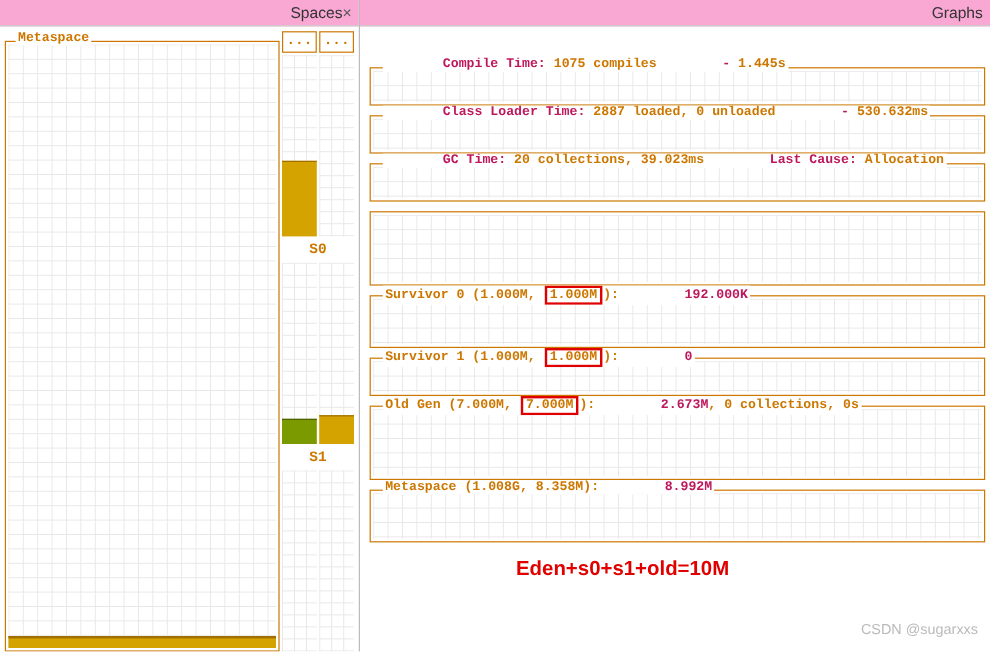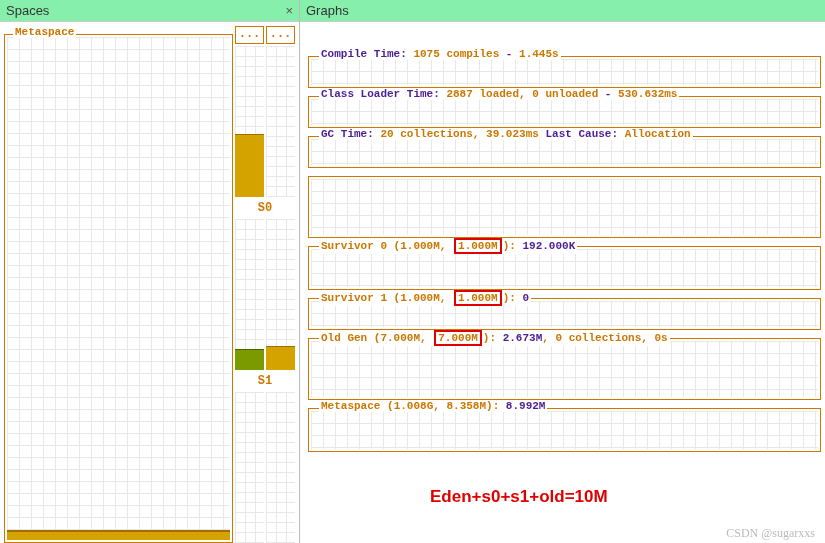--- a/index.html
+++ b/index.html
@@ -14,24 +14,24 @@
     position: relative;
   }
   .container { display: flex; height: 100%; }
   .panel { display: flex; flex-direction: column; }
   .panel-left { width: 300px; border-right: 1px solid #bbb; }
   .panel-right { flex: 1; min-width: 0; gap: 20px; }
   .panel-header {
     font-family: "Segoe UI", Arial, sans-serif;
     font-size: 13px;
     padding: 3px 6px;
-    background: #86efac;
+    background: #f9a8d4;
     border-bottom: 1px solid #ccc;
     display: flex;
-    justify-content: space-between;
+    justify-content: flex-end;
     align-items: center;
     color: #333;
   }
   .close-x { color: #555; cursor: pointer; font-family: sans-serif; }
 
   .spaces-body { flex: 1; display: flex; padding: 4px 4px 0 4px; gap: 2px; }
   .spaces-main {
     flex: 1;
     display: flex;
     flex-direction: column;
@@ -146,40 +146,40 @@
   }
   .g-wrap .fieldset-label.brown { color: #cc7700; }
   .g-plot {
     height: 26px;
     margin: 2px;
   }
   .g-plot.tall { height: 56px; }
   .g-plot.med { height: 38px; }
 
   .orange { color: #cc7700; font-weight: bold; }
-  .blue { color: #4c1d95; font-weight: bold; }
+  .blue { color: #be185d; font-weight: bold; margin-left: 48px; }
   .redbox {
     display: inline-block;
     border: 2px solid #e00000;
     padding: 0 2px;
     margin: 0 1px;
   }
   .annotation {
     position: absolute;
     color: #e00000;
     font-weight: bold;
     font-family: Arial, sans-serif;
     font-size: 17px;
   }
   .watermark {
     position: absolute;
     right: 10px;
-    bottom: 2px;
+    bottom: 12px;
     color: rgba(140,140,140,0.6);
-    font-family: Liberation Serif, serif;
+    font-family: Liberation Sans, sans-serif;
     font-size: 12px;
   }
 </style>
 </head>
 <body>
 
 <div class="container">
 
   <div class="panel panel-left">
     <div class="panel-header">
@@ -271,21 +271,21 @@
         <div class="g-plot grid-bg"></div>
       </div>
 
       <div class="g-wrap">
         <span class="fieldset-label brown">
           <span>Old Gen</span> (<span>7.000M</span>, <span class="redbox">7.000M</span>): <span class="blue">2.673M</span><span class="orange">, 0 collections, 0s</span>
         </span>
         <div class="g-plot tall grid-bg"></div>
       </div>
 
-      <div class="annotation" style="left:130px; top:445px;">Eden+s0+s1+old=10M</div>
+      <div class="annotation" style="left:130px; top:422px;">Eden+s0+s1+old=10M</div>
 
       <div class="g-wrap">
         <span class="fieldset-label brown">
           <span>Metaspace</span> (<span>1.008G</span>, <span>8.358M</span>): <span class="blue">8.992M</span>
         </span>
         <div class="g-plot med grid-bg"></div>
       </div>
 
     </div>
   </div>

